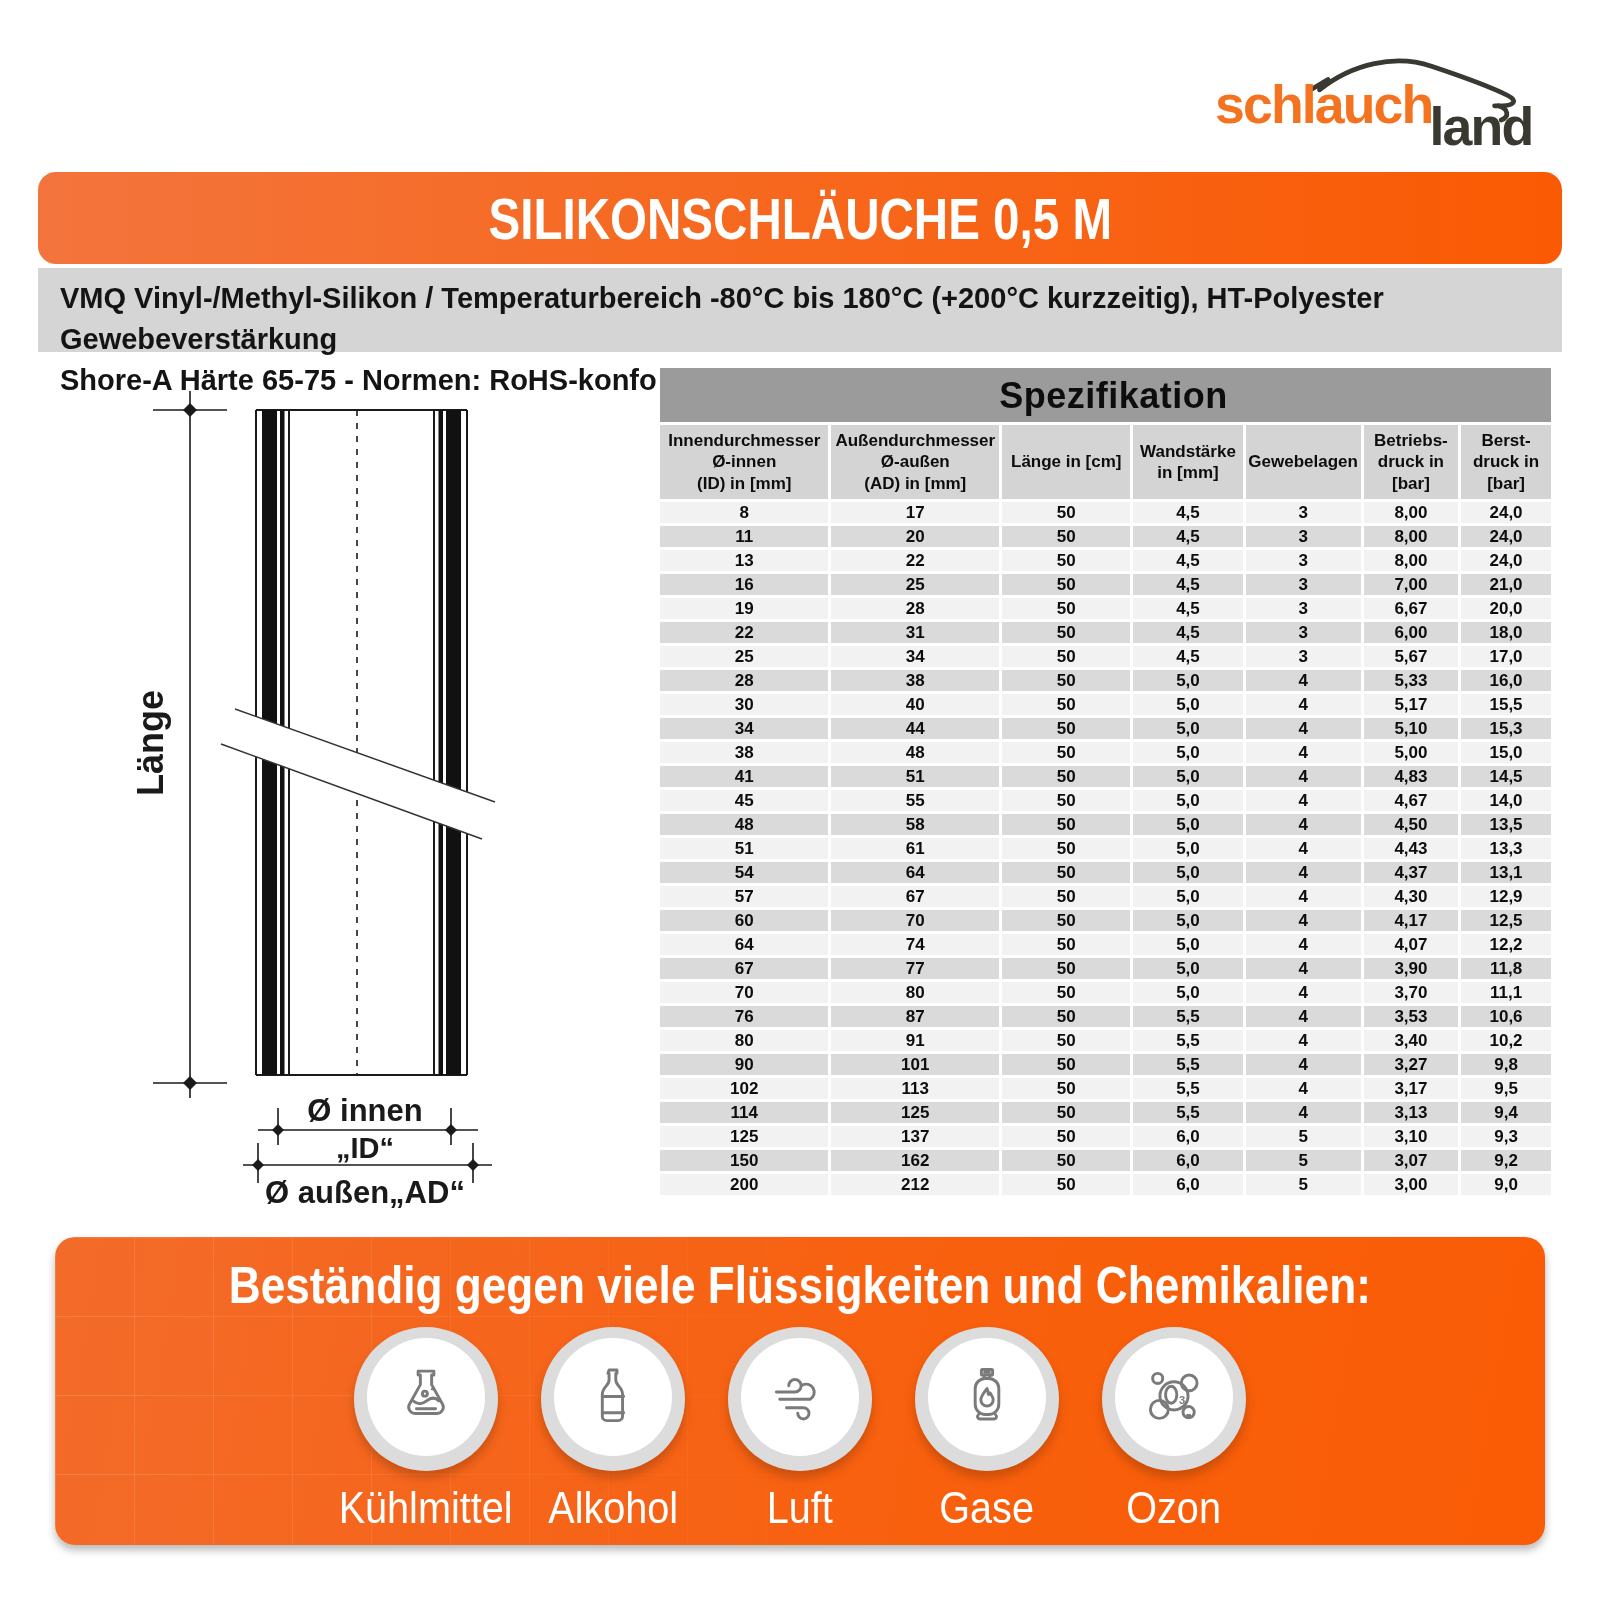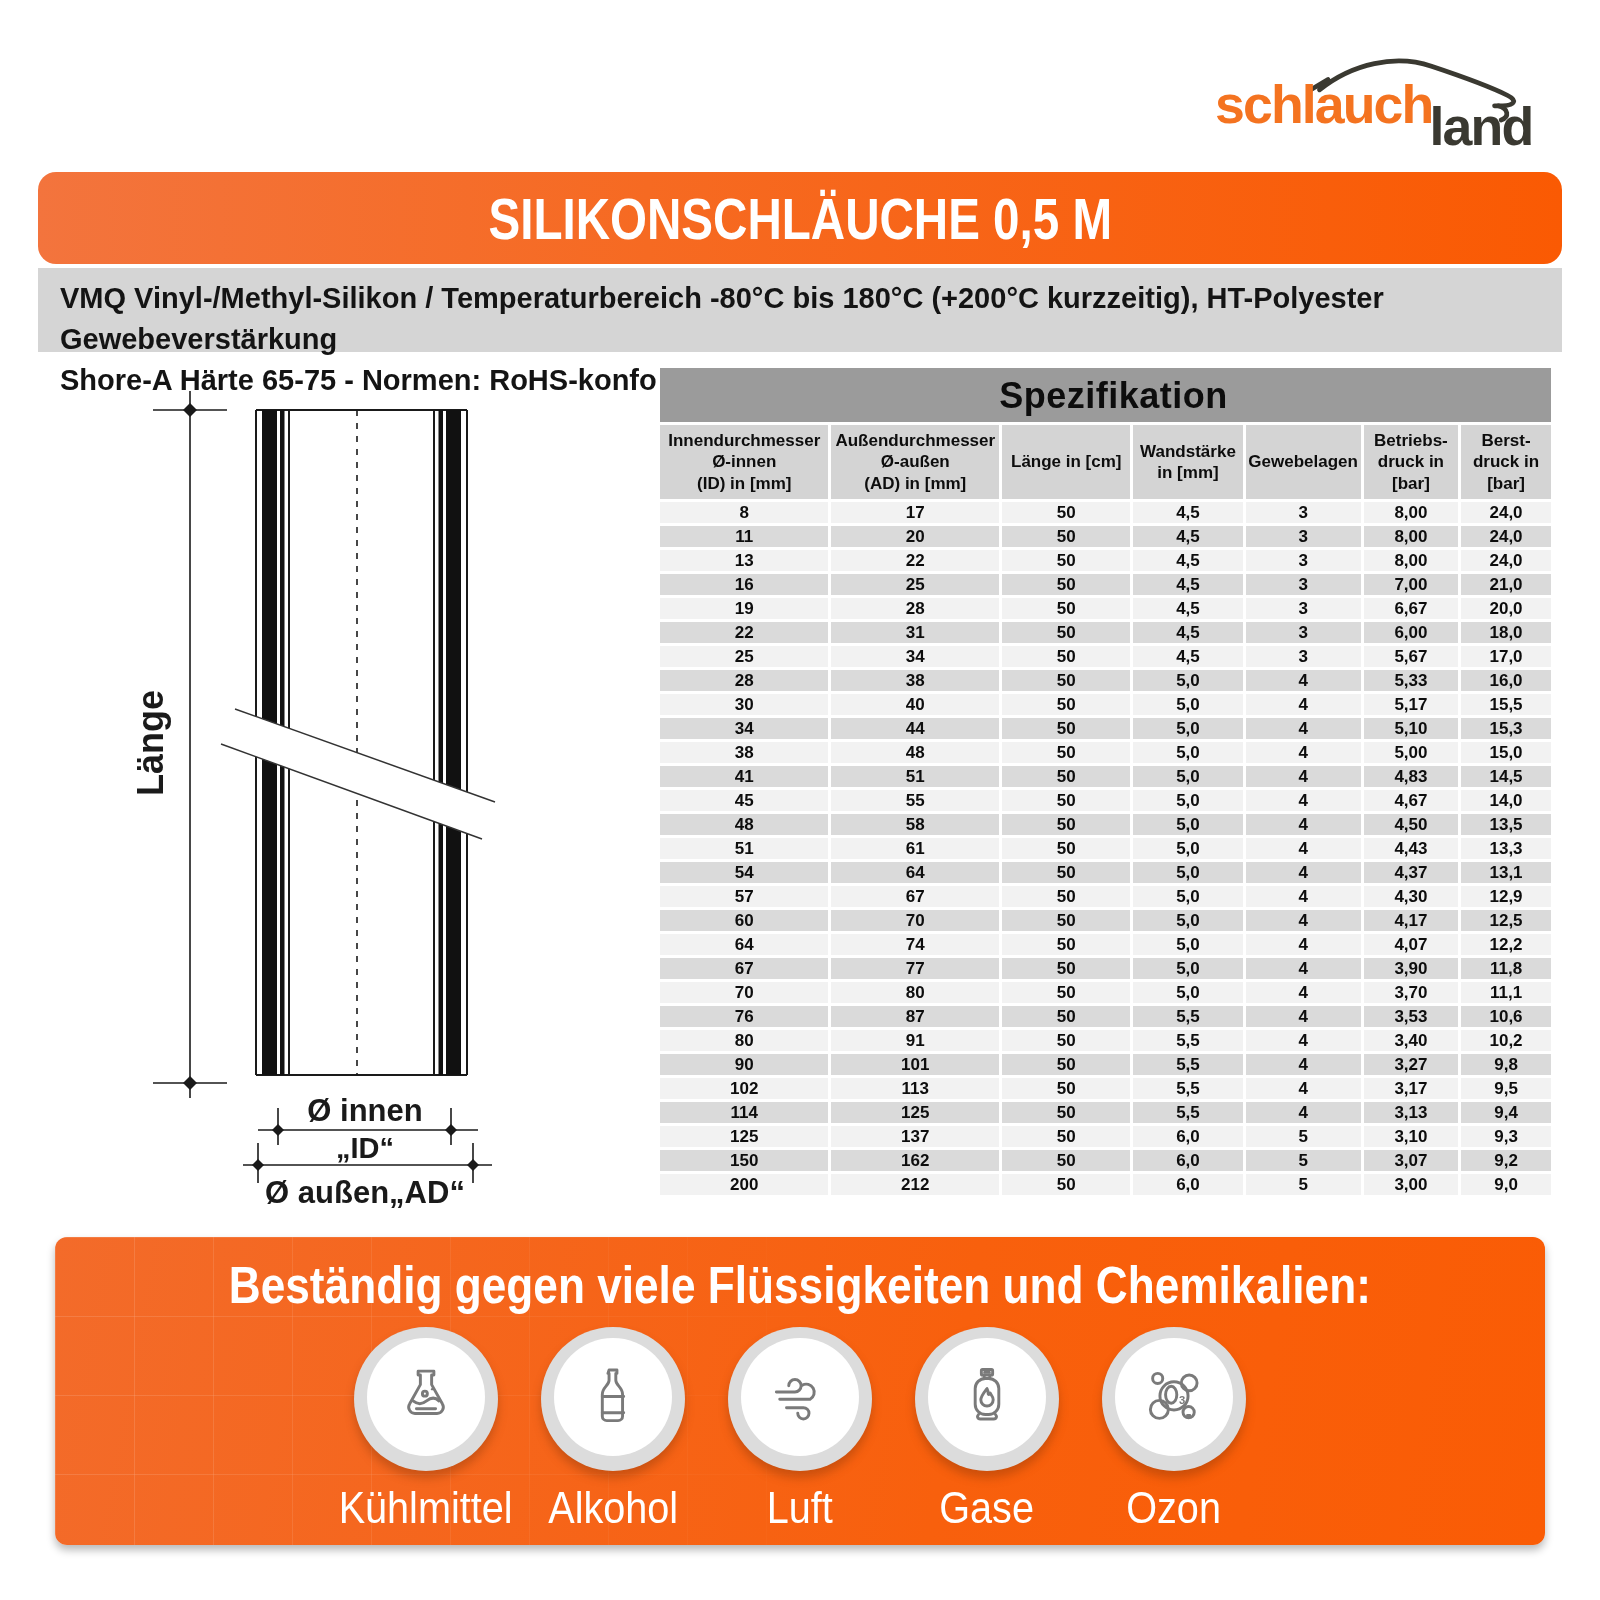--- a/index.html
+++ b/index.html
@@ -35,21 +35,21 @@
   .spec td{font-size:17px;font-weight:bold;text-align:center;height:21px;line-height:21px;
     padding:0;color:#0d0d0d;}
   .spec tbody tr:nth-child(odd) td{background:#f2f2f2;}
   .spec tbody tr:nth-child(even) td{background:#dadada;}
   .spec col.c1{width:19.3%}.spec col.c2{width:19.2%}.spec col.c3{width:14.7%}
   .spec col.c4{width:12.5%}.spec col.c5{width:13.2%}.spec col.c6{width:10.8%}
   .spec col.c7{width:10.3%}
 
   
   .resistance-box{position:absolute;left:55px;top:1237px;width:1490px;height:308px;
-    border-radius:12px;background:linear-gradient(100deg,#f36b2a 0%,#f8600d 60%,#fa5c05 100%);
+    border-radius:20px;background:linear-gradient(100deg,#f36b2a 0%,#f8600d 60%,#fa5c05 100%);
     box-shadow:0 5px 8px rgba(0,0,0,.28);overflow:hidden;}
   .resistance-box::before{content:'';position:absolute;inset:0;border-radius:inherit;
     background-image:linear-gradient(rgba(255,255,255,.28) 1px,transparent 1px),
                      linear-gradient(90deg,rgba(255,255,255,.28) 1px,transparent 1px);
     background-size:79px 79px;opacity:.45;
     -webkit-mask-image:linear-gradient(to right,#000 5%,transparent 55%);
     mask-image:linear-gradient(to right,#000 5%,transparent 55%);}
   .res-title{position:relative;margin-top:18px;text-align:center;color:#fff;
     font-size:52px;font-weight:bold;}
   .icons-row{position:relative;margin-top:12px;display:flex;justify-content:center;}

